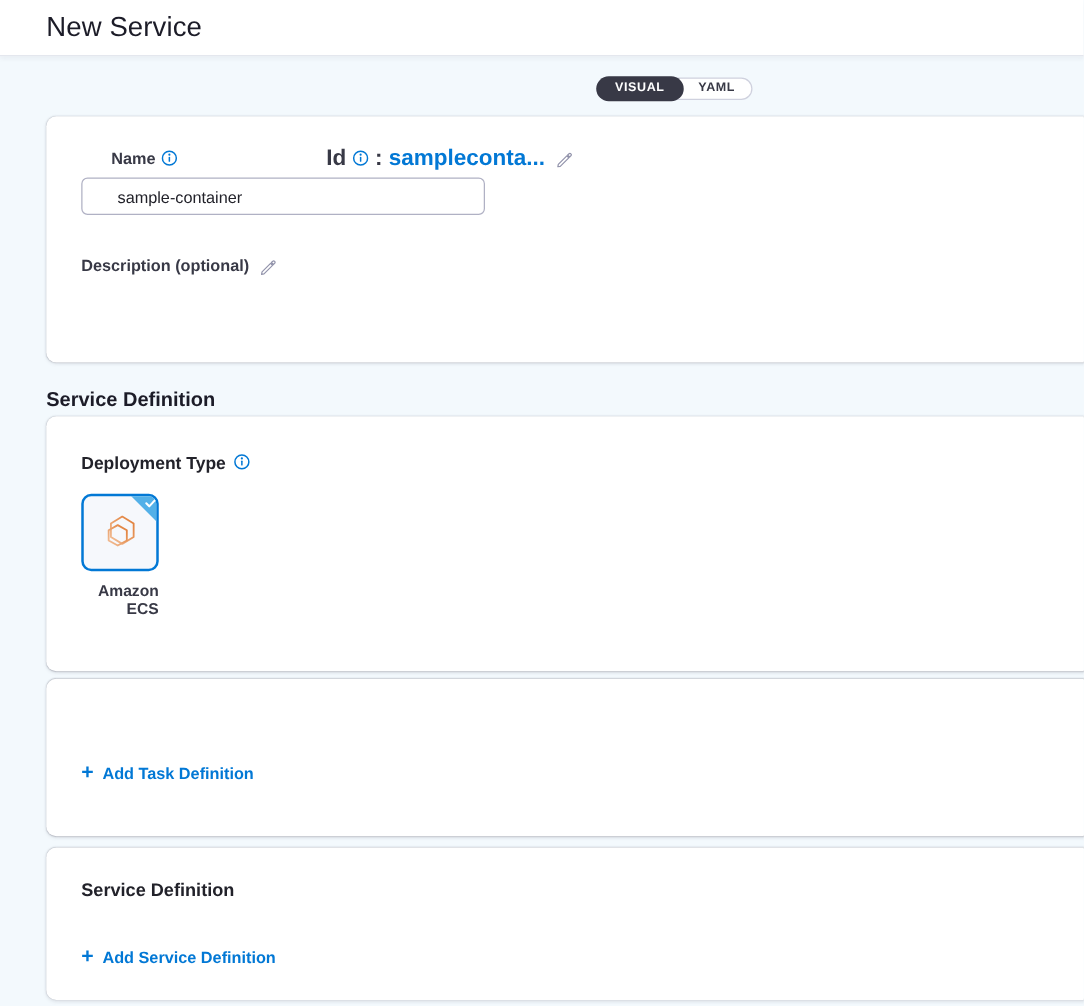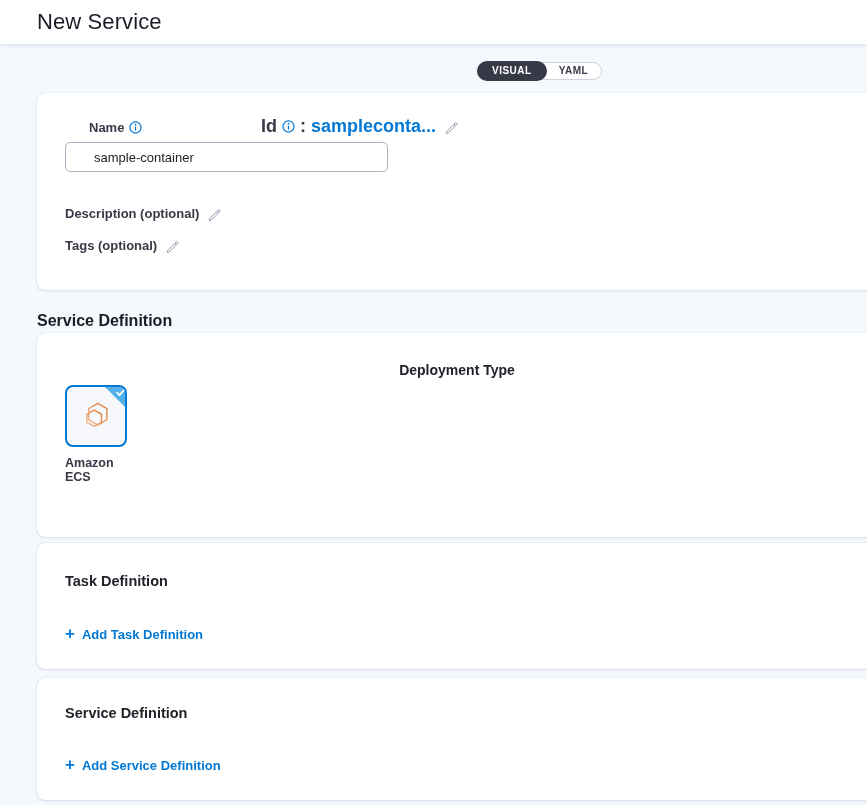--- a/index.html
+++ b/index.html
@@ -74,22 +74,22 @@
     display: block;
   }
   .desc-row { margin-top: 32px; height: 15px; }
   .tags-row { margin-top: 17px; height: 15px; }
 
   .info-icon { width: 13px; height: 13px; display: inline-block; cursor: pointer; }
   .pencil-icon { width: 14px; height: 14px; display: inline-block; cursor: pointer; margin-left: 3px; }
 
   
   .deploy-title-row { display: flex; align-items: center; gap: 6px; height: 15px;
-    font-size: 14px; font-weight: 700; color: #22222a; flex-direction: column; }
-  .deploy-option { width: 62px; margin-top: 8px; text-align: left; }
+    font-size: 14px; font-weight: 700; color: #22222a; }
+  .deploy-option { width: 62px; margin-top: 18px; text-align: right; }
   .deploy-tile {
     width: 62px; height: 62px; background: #f6f8fc;
     border: 2px solid #0278d5; border-radius: 8px;
     position: relative; overflow: hidden; cursor: pointer;
   }
   .tile-corner {
     position: absolute; top: -2px; right: -2px; width: 24px; height: 24px;
     background: #53b0e8;
     clip-path: polygon(0 0, 100% 0, 100% 100%);
   }
@@ -158,28 +158,20 @@
 
   <div class="desc-row">
     <span class="field-label">
       <span>Description (optional)</span>
       <svg class="pencil-icon" viewBox="0 0 16 16">
         <path d="M3 13.2 L10.8 5.4 L12.6 7.2 L4.8 15 L2.6 15.4 Z M11.6 4.6 L12.8 3.4 a1.1 1.1 0 0 1 1.6 0 l0.2 0.2 a1.1 1.1 0 0 1 0 1.6 L13.4 6.4 Z" fill="none" stroke="#9293ab" stroke-width="1.1" stroke-linejoin="round"></path>
       </svg>
     </span>
   </div>
 
-  <div class="tags-row">
-    <span class="field-label">
-      <span>Tags (optional)</span>
-      <svg class="pencil-icon" viewBox="0 0 16 16">
-        <path d="M3 13.2 L10.8 5.4 L12.6 7.2 L4.8 15 L2.6 15.4 Z M11.6 4.6 L12.8 3.4 a1.1 1.1 0 0 1 1.6 0 l0.2 0.2 a1.1 1.1 0 0 1 0 1.6 L13.4 6.4 Z" fill="none" stroke="#9293ab" stroke-width="1.1" stroke-linejoin="round"></path>
-      </svg>
-    </span>
-  </div>
 </div>
 
 <div class="section-title">Service Definition</div>
 
 <div class="card card-deploy">
   <div class="deploy-title-row">
     <span>Deployment Type</span>
     <svg class="info-icon" viewBox="0 0 14 14">
       <circle cx="7" cy="7" r="6" fill="none" stroke="#0278d5" stroke-width="1.3"></circle>
       <circle cx="7" cy="4" r="0.95" fill="#0278d5"></circle>
@@ -211,21 +203,20 @@
     <div class="deploy-label">
       <div>Amazon</div>
       <div>ECS</div>
     </div>
   </div>
 </div>
 
 <div class="gap-a"></div>
 
 <div class="card card-task">
-  <div class="card-subtitle">Task Definition</div>
   <button class="add-link">
     <span class="plus-glyph">+</span>
     <span>Add Task Definition</span>
   </button>
 </div>
 
 <div class="gap-b"></div>
 
 <div class="card card-svc">
   <div class="card-subtitle">Service Definition</div>

